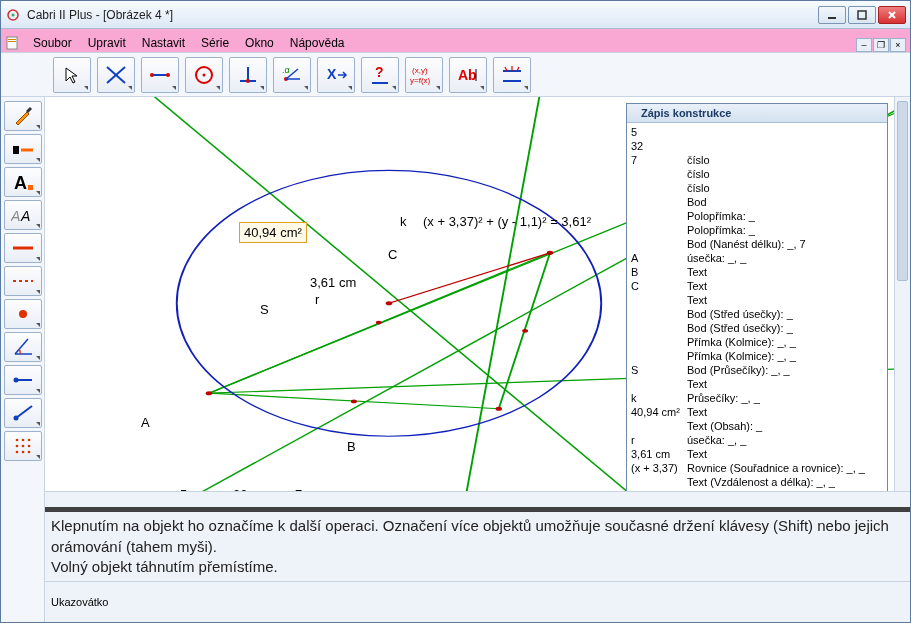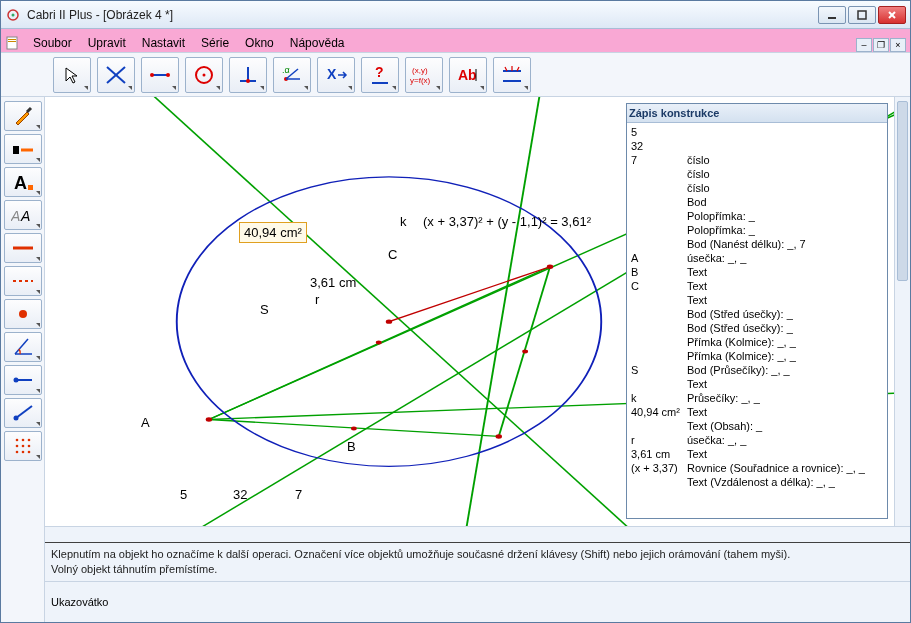--- a/index.html
+++ b/index.html
@@ -22,25 +22,25 @@
   .body { flex:1; display:flex; min-height:0;}
   .side-toolbox { width:44px; background:#f3f6fb; border-right:1px solid #c8d4e3; display:flex; flex-direction:column; align-items:center; padding:4px 2px; gap:3px;}
   .sidebtn{width:38px;height:30px;border:1px solid #9cb2cc;background:linear-gradient(#fdfdfe,#e9eef6);border-radius:2px;display:flex;align-items:center;justify-content:center;position:relative;cursor:pointer;}
   .sidebtn::after{content:"";position:absolute;right:1px;bottom:1px;width:0;height:0;border-left:4px solid transparent;border-top:4px solid #555;}
   .workarea{flex:1;display:flex;flex-direction:column;min-width:0;}
   .canvas-row{flex:1;display:flex;min-height:0;position:relative;}
   .canvas{flex:1;background:#fff;position:relative;overflow:hidden;}
   .vscroll{width:16px;background:#eef3fa;border-left:1px solid #c8d4e3; position:relative;}
   .vscroll .thumb{position:absolute;left:2px;right:2px;top:4px;height:180px;background:#cdd9e8;border:1px solid #a8bdd6;border-radius:2px;}
   .hscroll{height:16px;background:#eef3fa;border-top:1px solid #c8d4e3;}
-  .hint{background:#eef3fa;border-top:1px solid #404040;padding:4px 6px;font-size:11px;color:#222;line-height:1.35;}
+  .hint{background:#eef3fa;border-top:5px solid #404040;padding:4px 6px;font-size:15px;color:#222;line-height:1.35;}
   .status{height:20px;background:#eef3fa;border-top:1px solid #c8d4e3;padding:20px 6px;font-size:11px;display:flex;align-items:center;}
   
   .panel{position:absolute;right:6px;top:6px;width:262px;height:416px;border:1px solid #6d8aab;background:#fff;font-size:11px;}
-  .panel-title{background:linear-gradient(#e9f0f9,#d4e1f0);border-bottom:1px solid #a8bdd6;padding:3px 2px;font-weight:600;color:#1b3a66;}
+  .panel-title{background:linear-gradient(#e9f0f9,#d4e1f0);border-bottom:1px solid #a8bdd6;padding:3px 14px;font-weight:600;color:#1b3a66;}
   .panel-body{padding:2px 4px;display:flex;gap:4px;height:calc(100% - 20px);overflow:hidden;}
   .pcol{display:flex;flex-direction:column;gap:0;}
   .pcol.c1{width:52px;}
   .pcol.c2{flex:1;margin-top:28px;}
   .prow{white-space:nowrap;line-height:14px;height:14px;overflow:hidden;text-overflow:ellipsis;}
   
   .clabel{position:absolute;font-size:13px;color:#000;white-space:nowrap;}
   .area-box{position:absolute;border:1px solid #e0a020;background:#fffae8;padding:2px 4px;font-size:13px;}
   svg.geom{position:absolute;inset:0;width:100%;height:100%;}
 </style>

